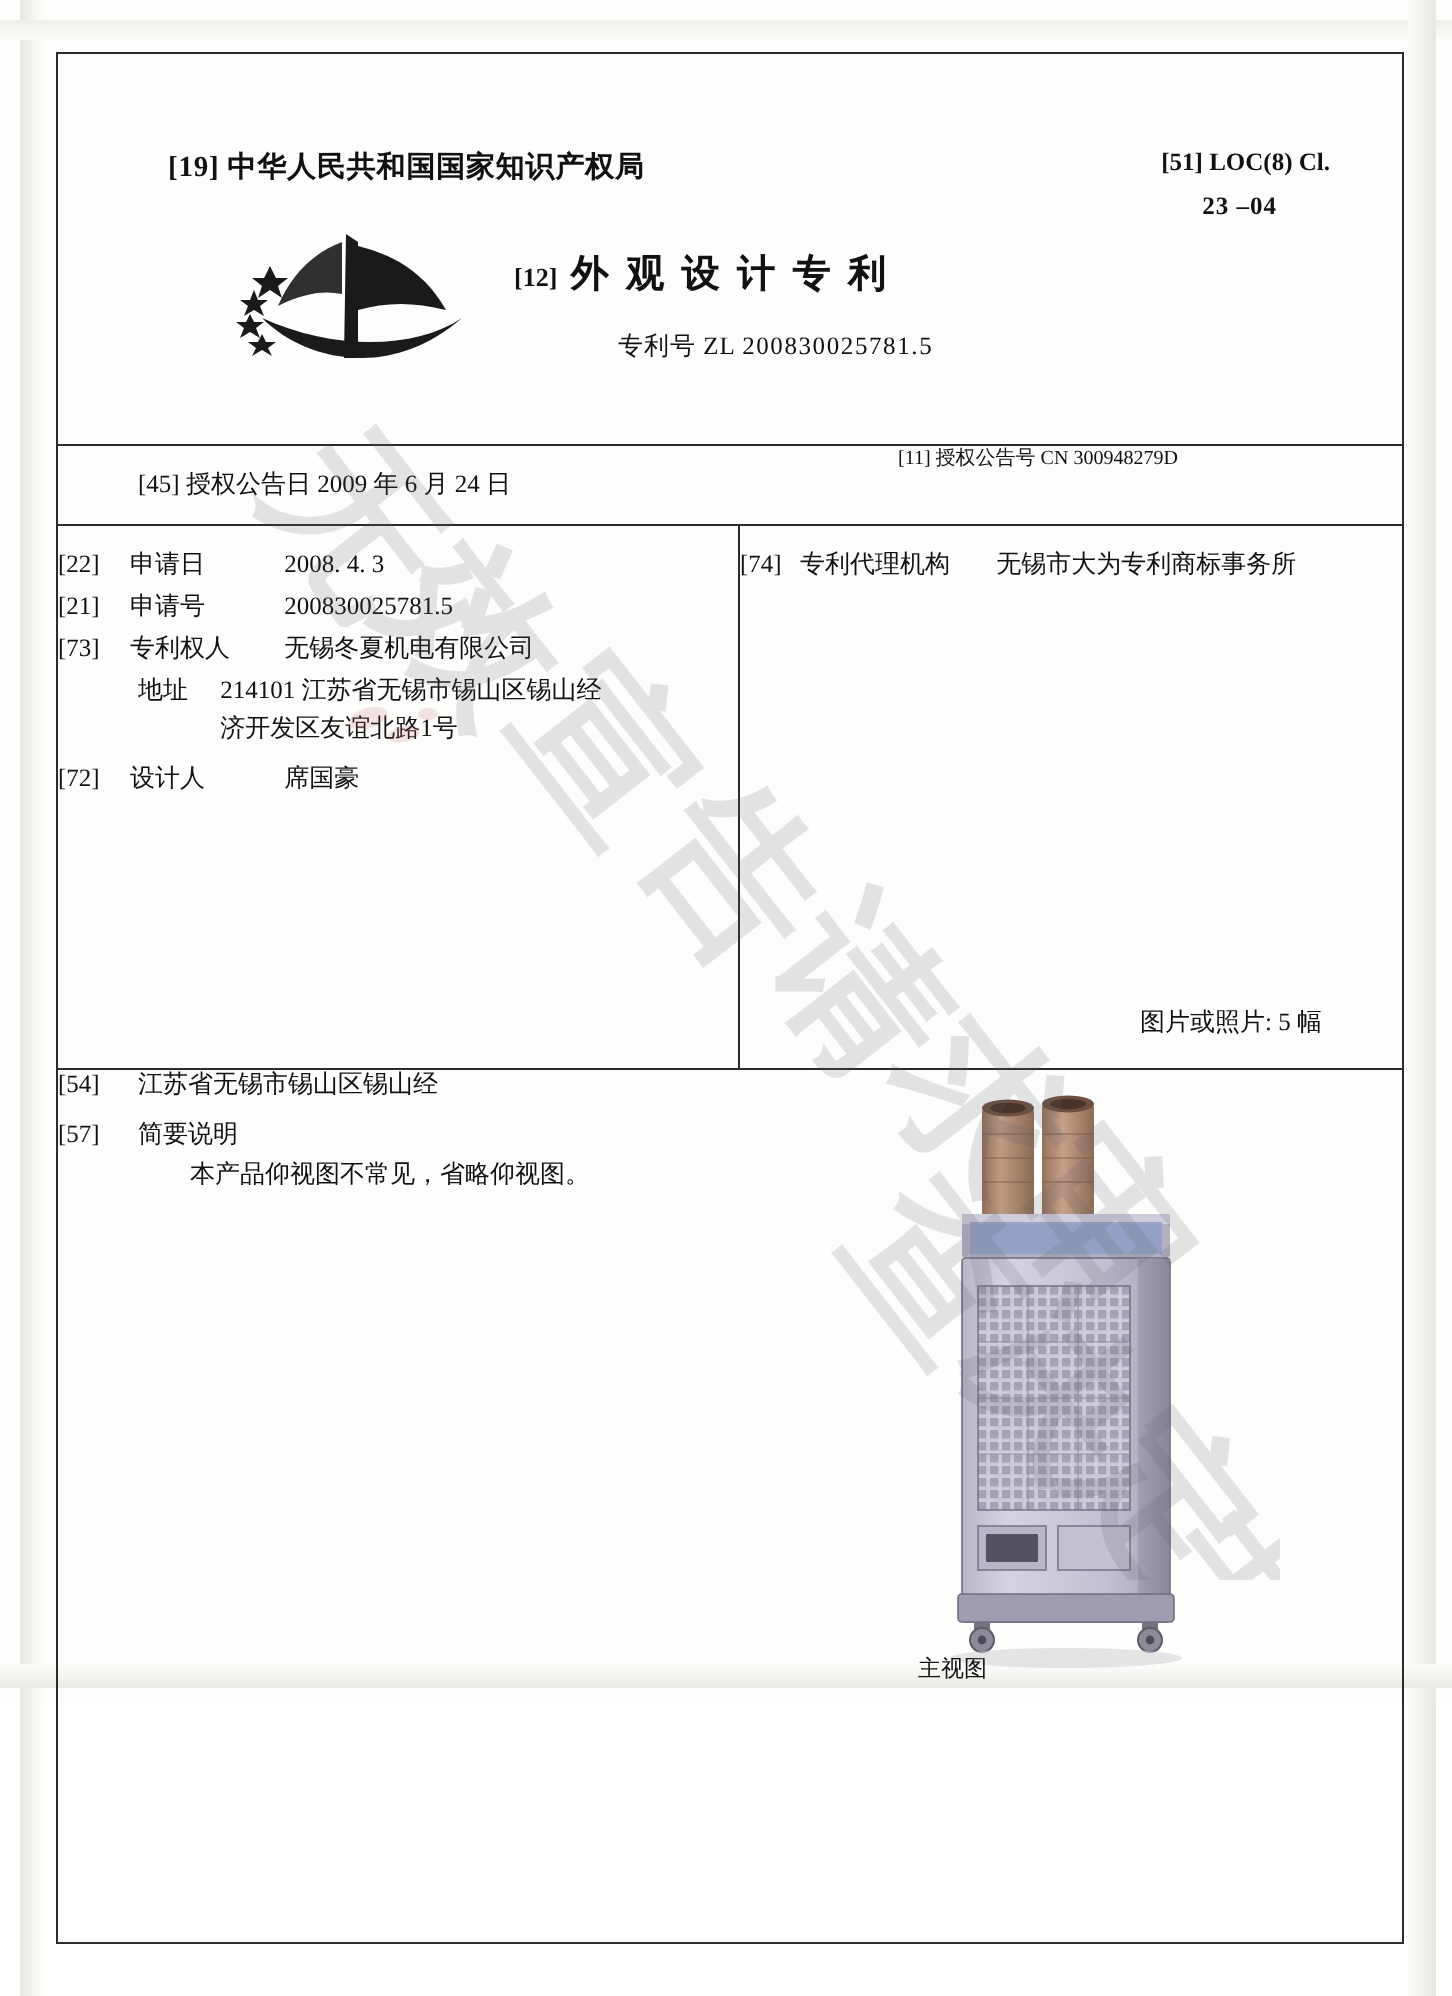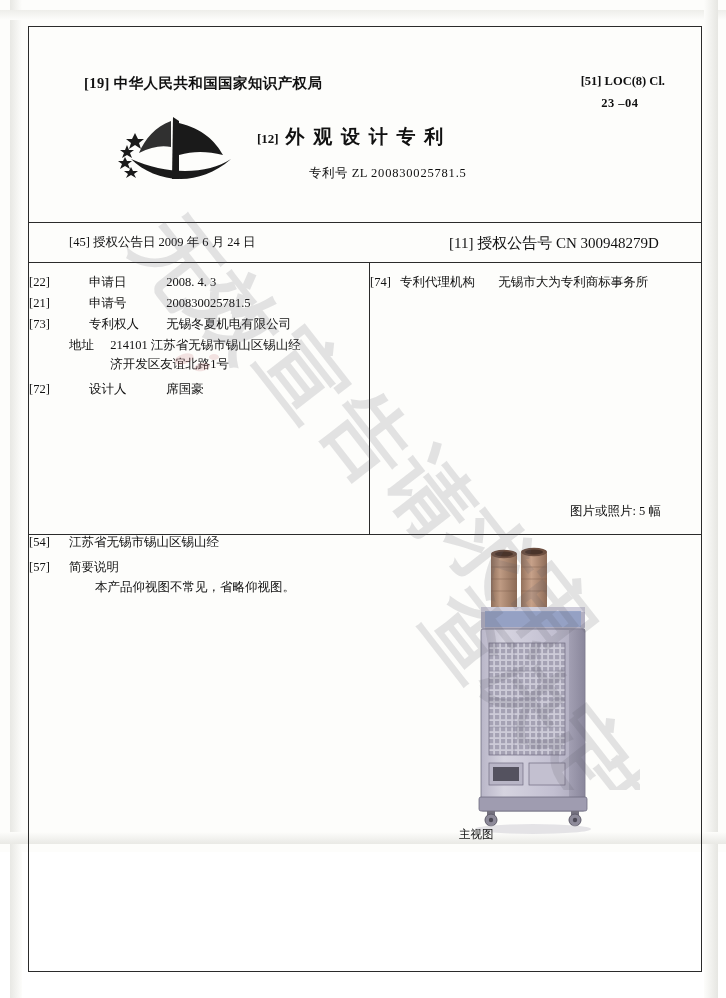--- a/index.html
+++ b/index.html
@@ -113,22 +113,22 @@
     position: absolute;
     left: 0; top: 195px; width: 100%; height: 40px;
   }
   .band-45 {
     position: absolute;
     left: 40px; top: 12px;
     font-size: 12.5px;
   }
   .band-11 {
     position: absolute;
-    left: 420px; top: 12px;
-    font-size: 15px;
+    left: 420px; top: 0;
+    font-size: 10px;
   }
 
   
   .cols {
     position: absolute;
     left: 0; top: 235px; width: 100%; height: 271px;
     border-top: 1.1px solid #2b2b2b;
     border-bottom: 1.1px solid #2b2b2b;
   }
   .col-div {
@@ -146,21 +146,21 @@
     position: absolute;
     left: 341px; top: 0; right: 0; height: 271px;
     padding: 10px 0 0 0;
     box-sizing: border-box;
   }
   .fld {
     position: relative;
     font-size: 12.5px;
     line-height: 19px;
     margin: 0 0 2px 0;
-    padding-left: 60px;
+    padding-left: 36px;
   }
   .fld .tag {
     position: absolute;
     left: 0; top: 0;
     width: 36px;
     font-size: 12.5px;
   }
   .fld .lab {
     display: inline-block;
     min-width: 54px;

